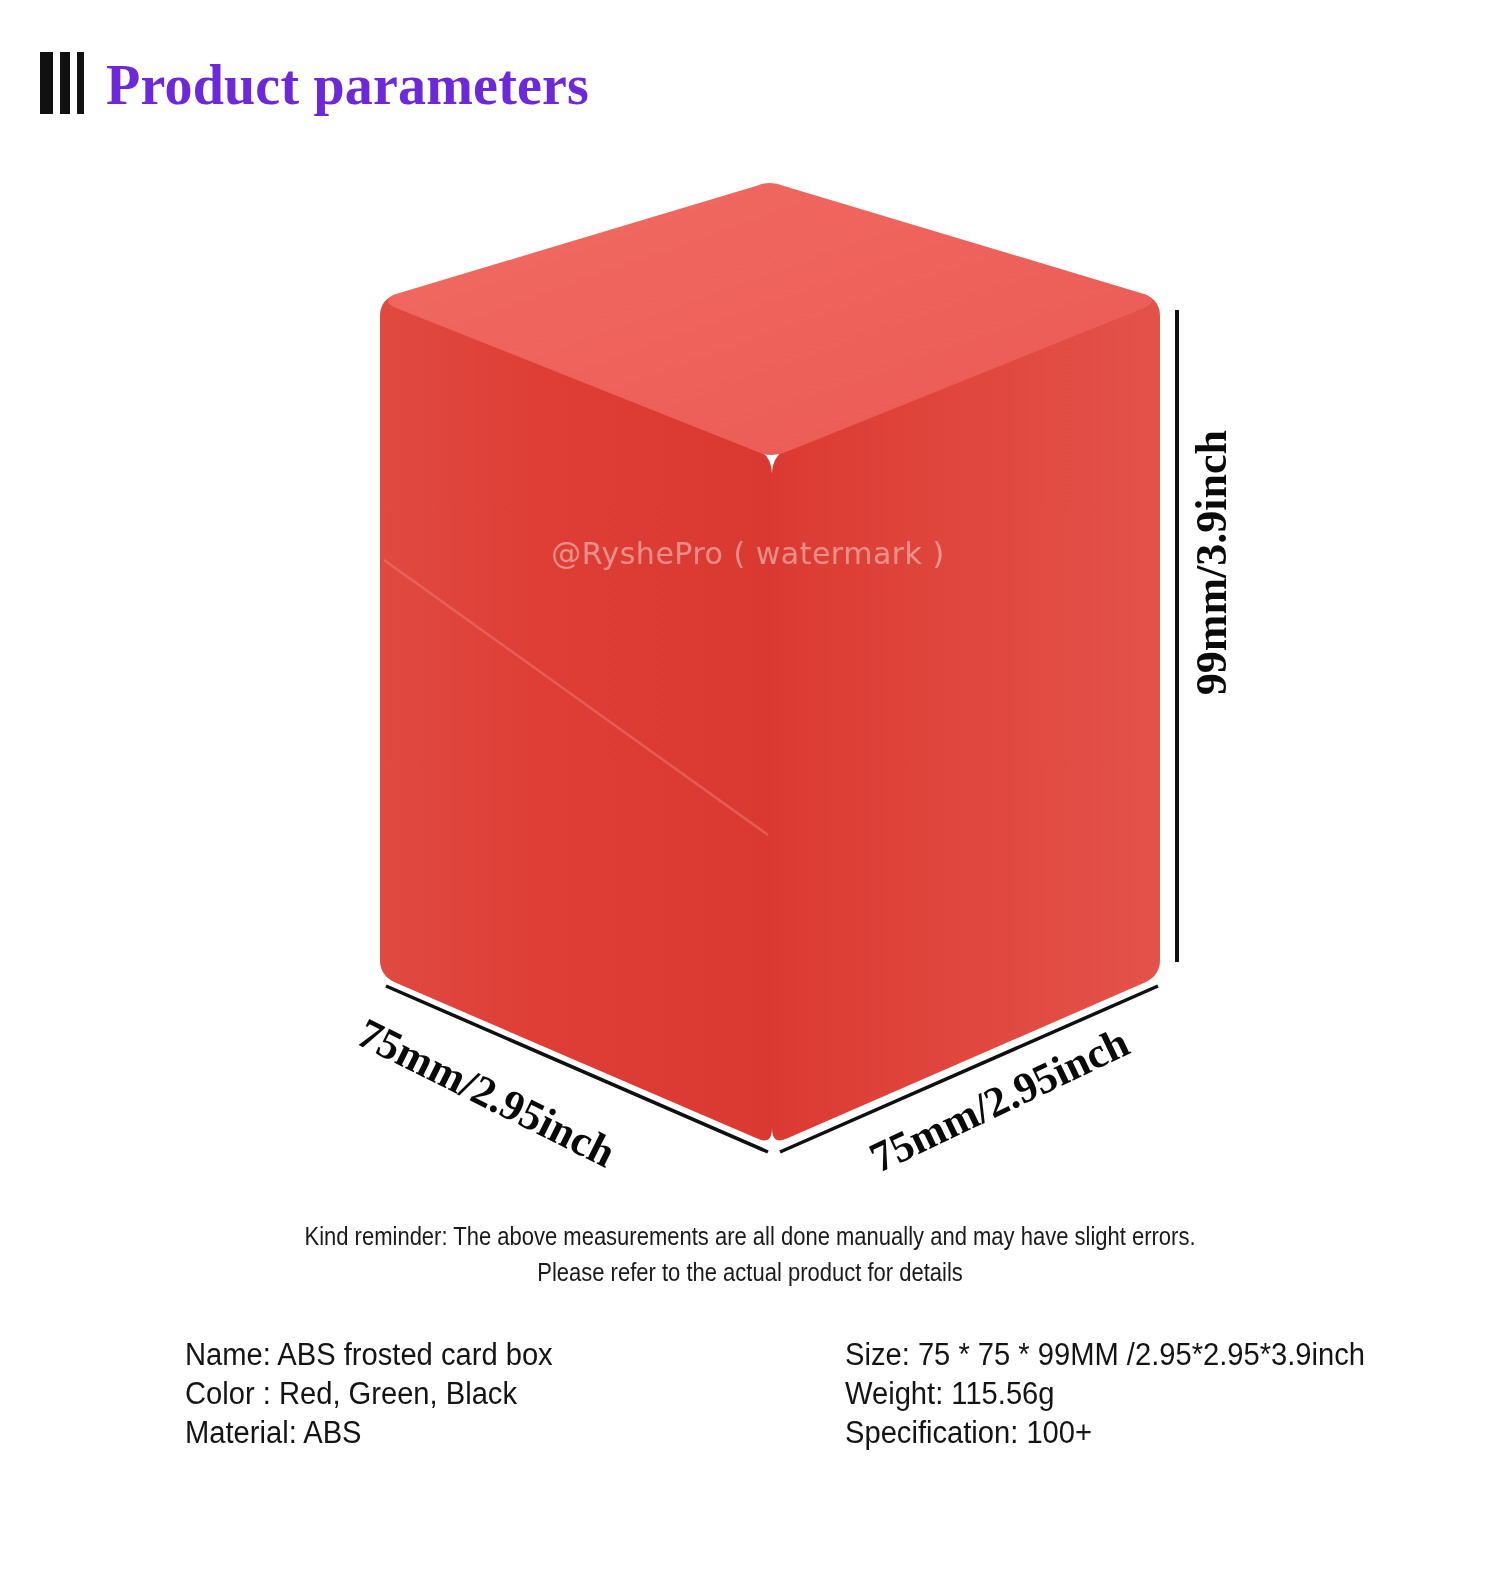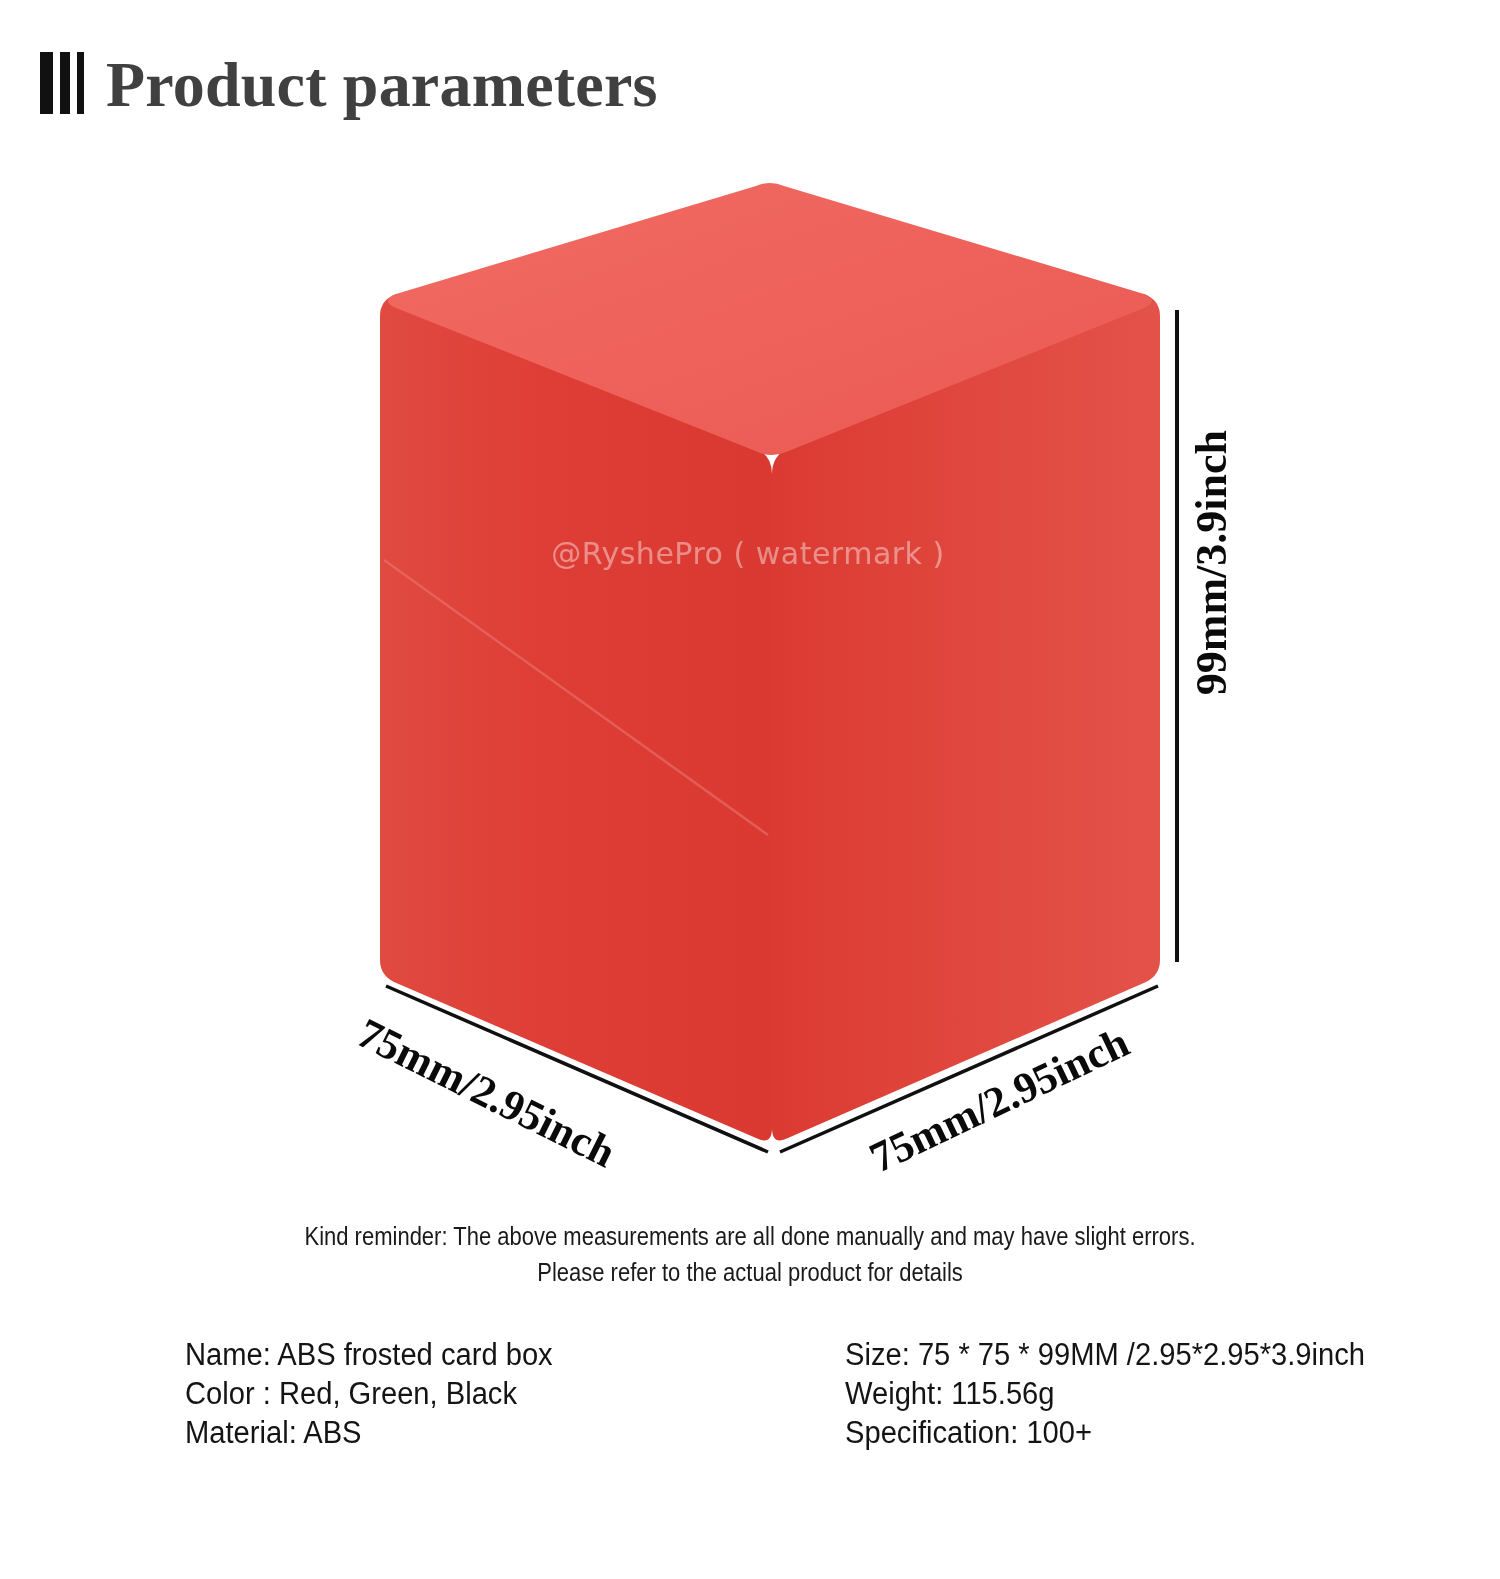--- a/index.html
+++ b/index.html
@@ -18,22 +18,22 @@
     display:flex; align-items:center; gap:0;
   }
   .bars{display:flex; align-items:flex-end; gap:7px; margin-right:22px; padding-bottom:4px;}
   .bar{background:#111111;}
   .bar.b1{width:13px; height:62px;}
   .bar.b2{width:10px; height:62px;}
   .bar.b3{width:7px;  height:62px;}
   .title-text{
     font-family:"Liberation Serif", serif;
     font-weight:bold;
-    font-size:64px;
-    color:#404040;
+    font-size:56px;
+    color:#6d28d9;
     letter-spacing:0.2px;
     line-height:1;
   }
 
   
   .box-stage{position:absolute; left:0; top:0; width:1500px; height:1200px;}
   .box-svg{position:absolute; left:0; top:0;}
 
   .watermark{
     position:absolute;

